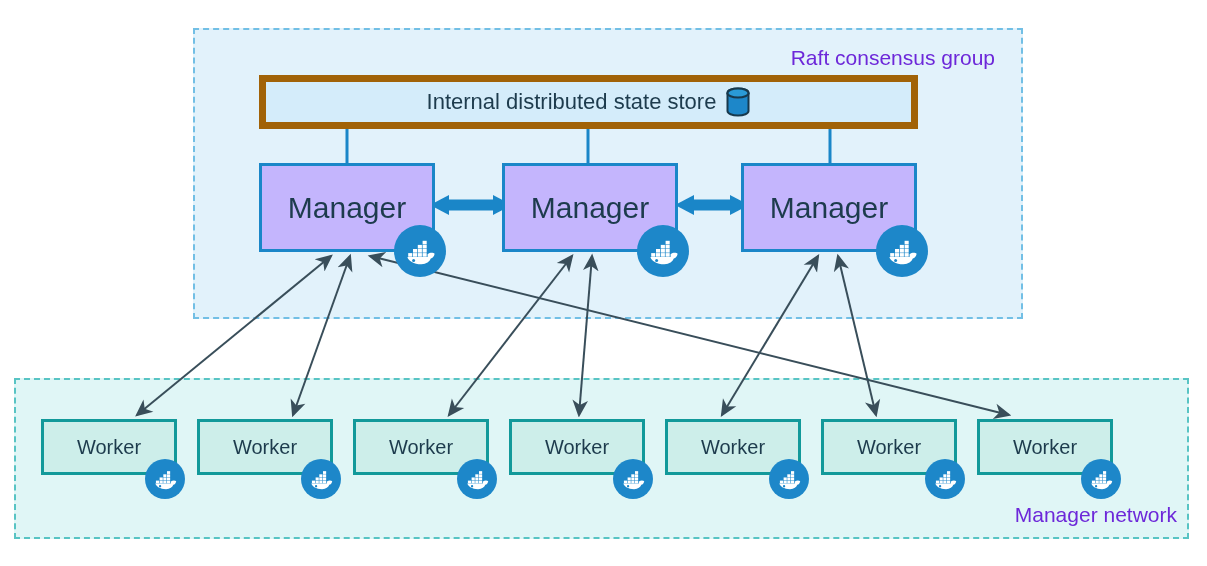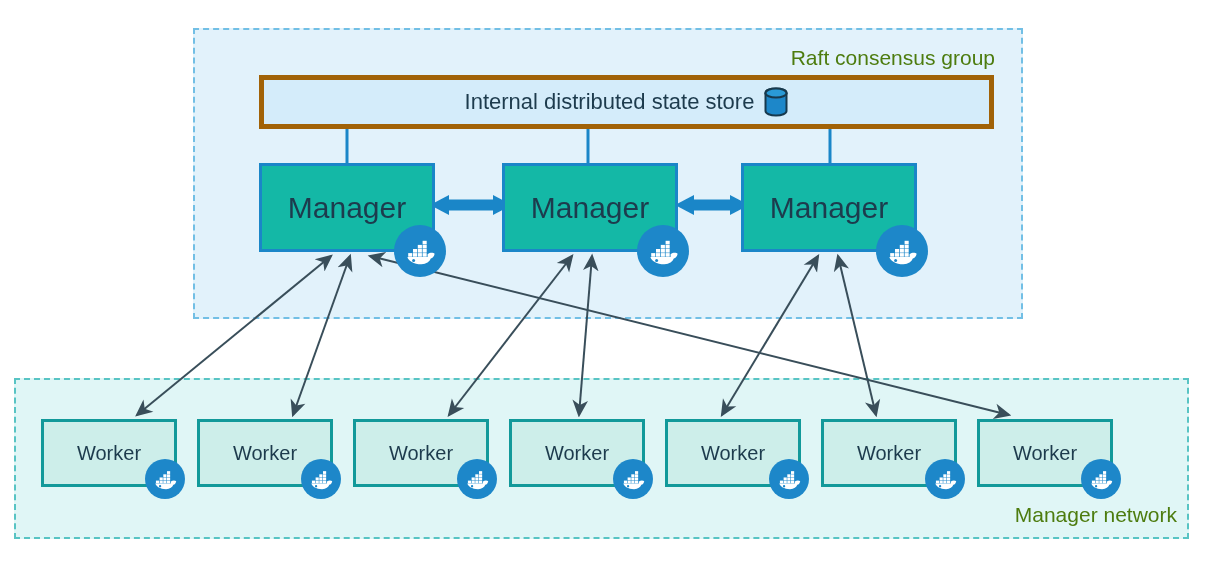--- a/index.html
+++ b/index.html
@@ -37,21 +37,21 @@
     border: 2px dashed #72bfe5;
   }
   .group-gossip {
     left: 14px; top: 378px;
     width: 1175px; height: 161px;
     background: #e0f6f6;
     border: 2px dashed #58c4c4;
   }
   .group-label {
     position: absolute;
-    color: #4d7c0f;
+    color: #6d28d9;
     font-size: 21px;
     line-height: 25px;
     white-space: nowrap;
   }
   .raft-label { right: 26px; top: 15px; }
   .gossip-label { right: 10px; bottom: 10px; }
 
   
   .node {
     position: absolute;
@@ -60,37 +60,37 @@
     align-items: center;
     justify-content: center;
     z-index: 4;
   }
   .node-label {
     color: #1d3b4d;
     white-space: nowrap;
   }
   .statestore {
     left: 259px; top: 75px;
-    width: 735px; height: 54px;
+    width: 659px; height: 54px;
     background: #d4ecfa;
-    border: 5px solid #a16207;
+    border: 7px solid #a16207;
   }
   .statestore .node-label { font-size: 22px; }
   .manager {
     width: 176px; height: 89px;
     top: 163px;
-    background: #14b8a6;
+    background: #c4b5fd;
     border: 3px solid #1a86c8;
   }
   .manager .node-label { font-size: 30px; }
   .m1 { left: 259px; }
   .m2 { left: 502px; }
   .m3 { left: 741px; }
   .worker {
-    width: 136px; height: 68px;
+    width: 136px; height: 56px;
     top: 419px;
     background: #cdeeea;
     border: 3px solid #12999a;
   }
   .worker .node-label { font-size: 20px; }
 
   
   .whale {
     position: absolute;
     width: 52px; height: 52px;

